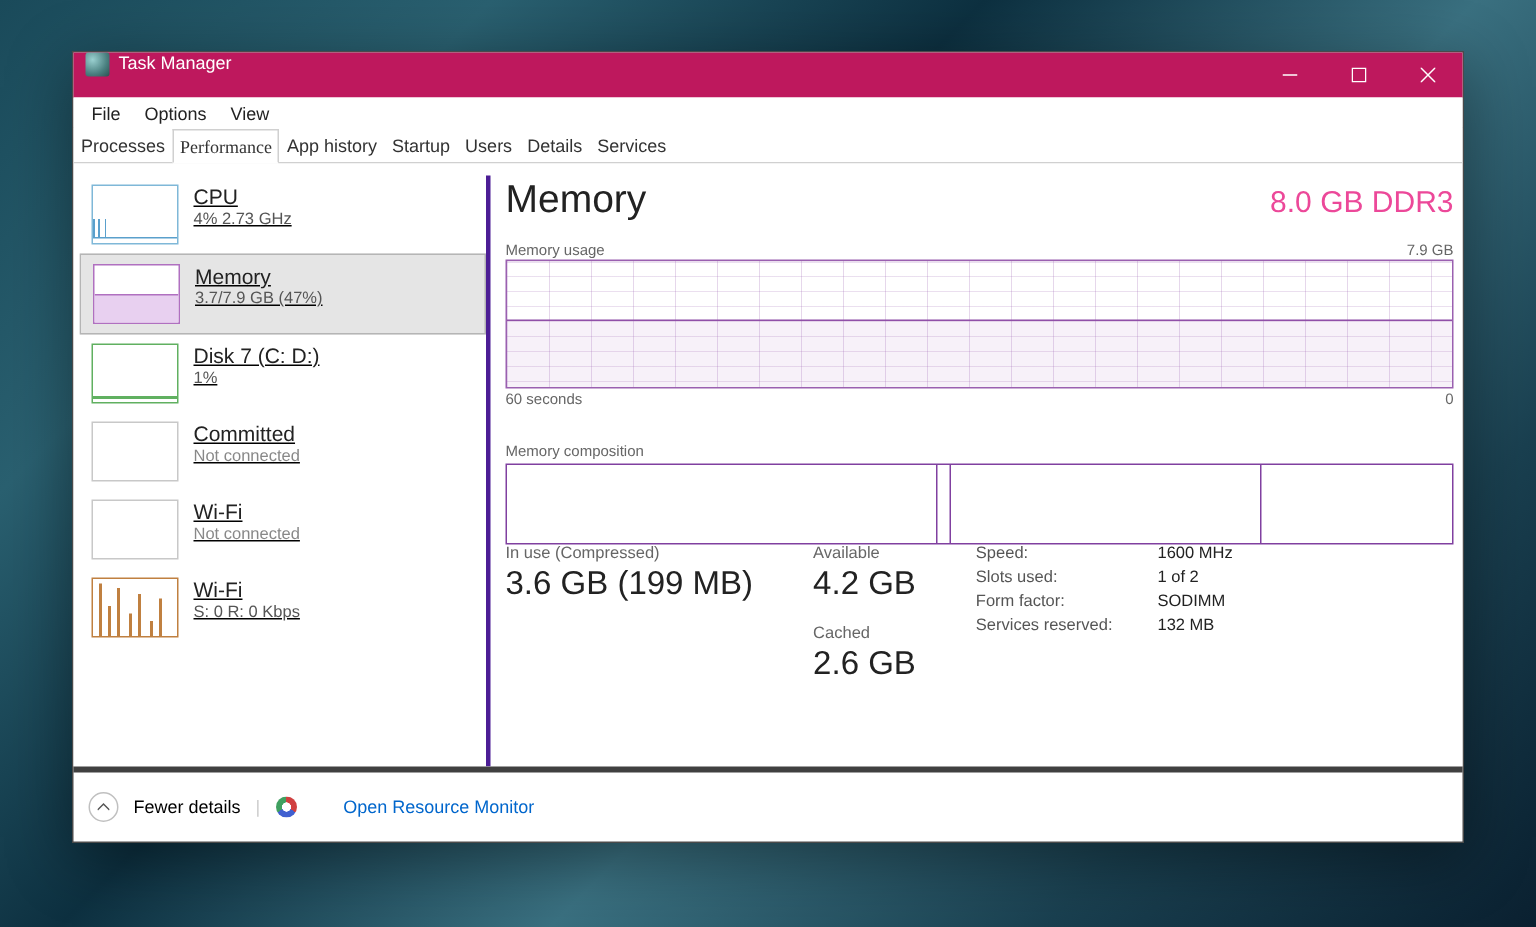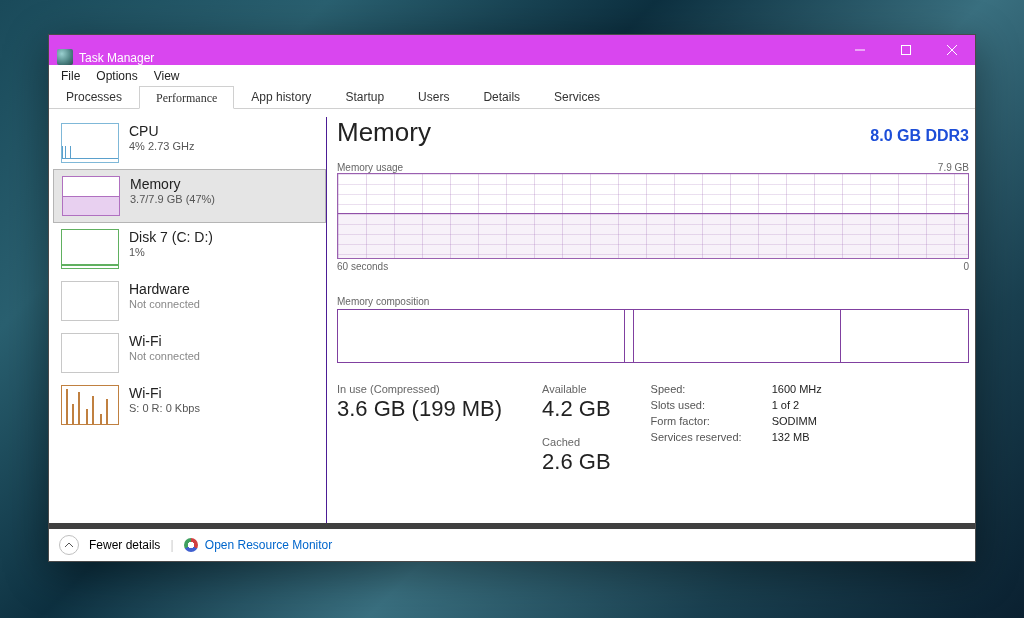--- a/index.html
+++ b/index.html
@@ -13,23 +13,23 @@
     left: 48px; top: 34px;
     width: 928px; height: 528px;
     background: #ffffff;
     box-shadow: 0 10px 40px rgba(0,0,0,0.4);
     border: 1px solid #4a4a4a;
     display: flex; flex-direction: column;
   }
   
   .titlebar {
     height: 30px;
-    background: #d946ef;
+    background: #be185d;
     color: #fff;
-    display: flex; align-items: flex-end;
+    display: flex; align-items: flex-start;
     font-size: 12px;
   }
   .titlebar .appicon {
     width: 16px; height: 16px;
     margin: 0 6px 0 8px;
     background: radial-gradient(circle at 30% 30%, #9ad0d0 0%, #4a8080 60%, #2a5050 100%);
     border-radius: 2px;
   }
   .titlebar .title { flex: 1; }
   .winbtn {
@@ -50,42 +50,43 @@
   .menubar span { padding: 2px 8px; cursor: default; }
   
   .tabs {
     height: 24px;
     display: flex;
     background: #fff;
     border-bottom: 1px solid #d0d0d0;
     font-size: 12px;
     color: #333;
   }
-  .tabs .tab { padding: 4px 16px 3px; cursor: default; border: 1px solid transparent; border-bottom: none; }
+  .tabs .tab { padding: 4px 4px 3px; cursor: default; border: 1px solid transparent; border-bottom: none; }
   .tabs .tab.active {
     background: #fff;
     border: 1px solid #d0d0d0;
     border-bottom: 1px solid #fff;
     position: relative; top: 1px; font-family: Liberation Serif, serif;
   }
   
   .content {
     flex: 1;
     display: flex;
     overflow: hidden;
     background: #fff;
   }
   
   .sidebar {
     width: 274px;
-    border-right: 1px solid #4c1d95;
+    border-right: 3px solid #4c1d95;
     margin-top: 8px;
     margin-left: 4px;
     overflow: hidden;
     position: relative;
+    text-decoration: underline;
   }
   .sidebar-scroll {
     overflow-y: scroll;
     height: 100%;
   }
   .sidebar-scroll::-webkit-scrollbar { width: 16px; }
   .sidebar-scroll::-webkit-scrollbar-thumb { background: #c0c0c0; border: 3px solid #fff; border-radius: 0; }
   .sidebar-scroll::-webkit-scrollbar-track { background: #fff; }
   .sidebar-scroll::-webkit-scrollbar-button { height: 16px; background: #fff; }
   .side-item {
@@ -157,21 +158,21 @@
   }
   .main::-webkit-scrollbar { width: 16px; }
   .main::-webkit-scrollbar-thumb { background: #c0c0c0; border: 3px solid #fff; }
   .main::-webkit-scrollbar-track { background: #fff; }
   .main::-webkit-scrollbar-button { height: 16px; background: #fff; }
   .headline {
     display: flex; justify-content: space-between; align-items: baseline;
     margin-bottom: 4px;
   }
   .headline h1 { font-size: 26px; font-weight: 400; color: #222; }
-  .headline .meta { font-size: 16px; color: #1d4ed8; font-weight: bold; }
+  .headline .meta { font-size: 20px; color: #ec4899; }
   .chart-label-row {
     display: flex; justify-content: space-between;
     font-size: 10px; color: #666;
     margin-top: 14px;
   }
   .chart-box {
     border: 1px solid #9a60b0;
     height: 86px;
     background:
       repeating-linear-gradient(to right, rgba(154,96,176,0.25) 0 1px, transparent 1px 28px),
@@ -195,50 +196,49 @@
     display: flex;
     margin-top: 2px;
   }
   .comp-seg {
     border-right: 1px solid #8040a0;
     height: 100%;
   }
   
   .stats {
     display: flex;
-    margin-top: 20px;
     gap: 40px;
     font-size: 12px;
     color: #222;
   }
   .stats .col { display: flex; flex-direction: column; gap: 14px; }
   .stats .lbl { font-size: 11px; color: #666; }
   .stats .big { font-size: 22px; color: #222; font-weight: 400; margin-top: 1px;}
   .spec-table { display: grid; grid-template-columns: auto auto; column-gap: 30px; row-gap: 4px; font-size: 11px; }
   .spec-table .k { color: #555; }
   .spec-table .v { color: #222; }
 
   
   .footer {
-    height: 38px;
-    border-top: 6px solid #404040;
+    height: 50px;
+    border-top: 4px solid #404040;
     display: flex; align-items: center;
     padding: 0 10px;
     gap: 10px;
     font-size: 12px;
   }
   .footer .chev {
     width: 20px; height: 20px;
     border: 1px solid #c0c0c0;
     border-radius: 50%;
     display: inline-flex; align-items: center; justify-content: center;
     font-size: 11px; color: #555;
   }
   .footer .sep { color: #ccc; }
-  .footer .link { color: #0066cc; cursor: default; }
+  .footer .link { color: #0066cc; cursor: default; margin-left: 24px; }
   .footer .rm-icon {
     display: inline-block; width: 14px; height: 14px;
     border-radius: 50%;
     background: radial-gradient(circle at 50% 50%, #fff 0 30%, transparent 32%),
                 conic-gradient(#d04040 0 120deg, #4060d0 120deg 240deg, #40a060 240deg 360deg);
     vertical-align: middle; margin-right: 4px;
   }
 </style>
 </head>
 <body>
@@ -303,21 +303,21 @@
         <div class="side-item">
           <div class="thumb disk"></div>
           <div class="side-text">
             <div class="name">Disk 7 (C: D:)</div>
             <div class="sub">1%</div>
           </div>
         </div>
         <div class="side-item">
           <div class="thumb eth"></div>
           <div class="side-text">
-            <div class="name">Hardware</div>
+            <div class="name">Committed</div>
             <div class="sub muted">Not connected</div>
           </div>
         </div>
         <div class="side-item">
           <div class="thumb wifi1"></div>
           <div class="side-text">
             <div class="name">Wi-Fi</div>
             <div class="sub muted">Not connected</div>
           </div>
         </div>

